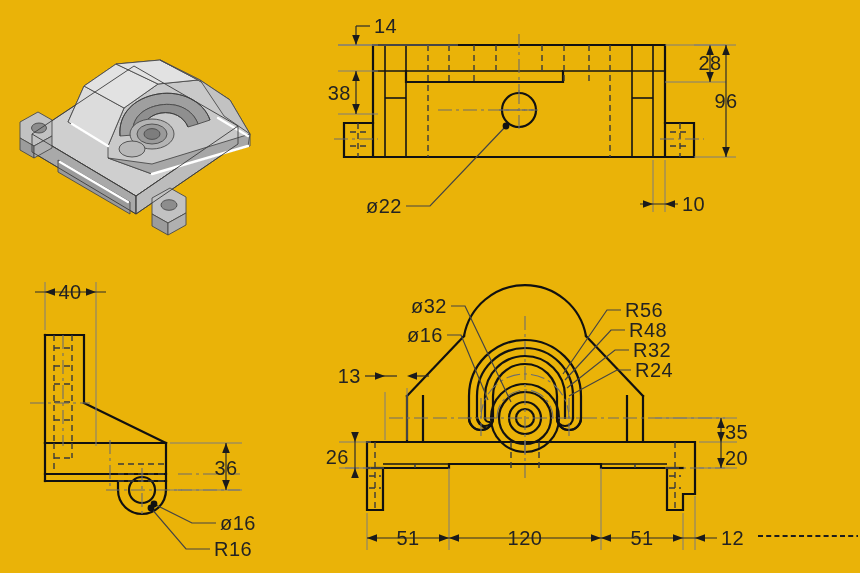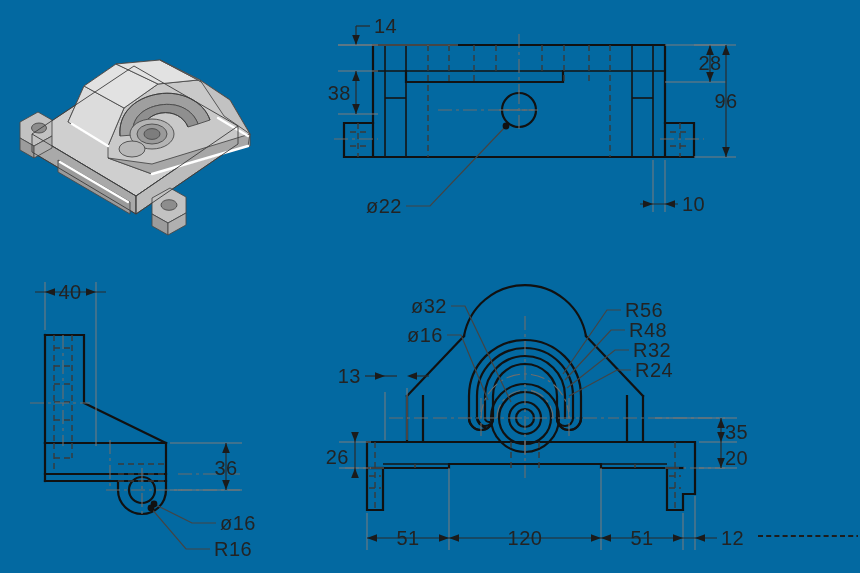--- a/index.html
+++ b/index.html
@@ -12,21 +12,21 @@
     height: 573px;
     position: relative;
     overflow: hidden;
     font-family: "Liberation Sans", sans-serif;
   }
   #sheet {
     position: absolute;
     left: 0; top: 0;
     width: 860px;
     height: 573px;
-    background: #0369a1;
+    background: #eab308;
   }
   svg.view {
     position: absolute;
     display: block;
   }
   .obj      { fill: none; stroke: #111111; stroke-width: 2.2; stroke-linecap: square; stroke-linejoin: miter; }
   .obj-thin { fill: none; stroke: #141414; stroke-width: 1.6; }
   .hidden-l { fill: none; stroke: #3a3a3a; stroke-width: 1.4; stroke-dasharray: 6 4; }
   .center-l { fill: none; stroke: #6d6d6d; stroke-width: 1.1; stroke-dasharray: 14 4 3 4; }
   .ext-l    { fill: none; stroke: #7d7d7d; stroke-width: 1.0; }

